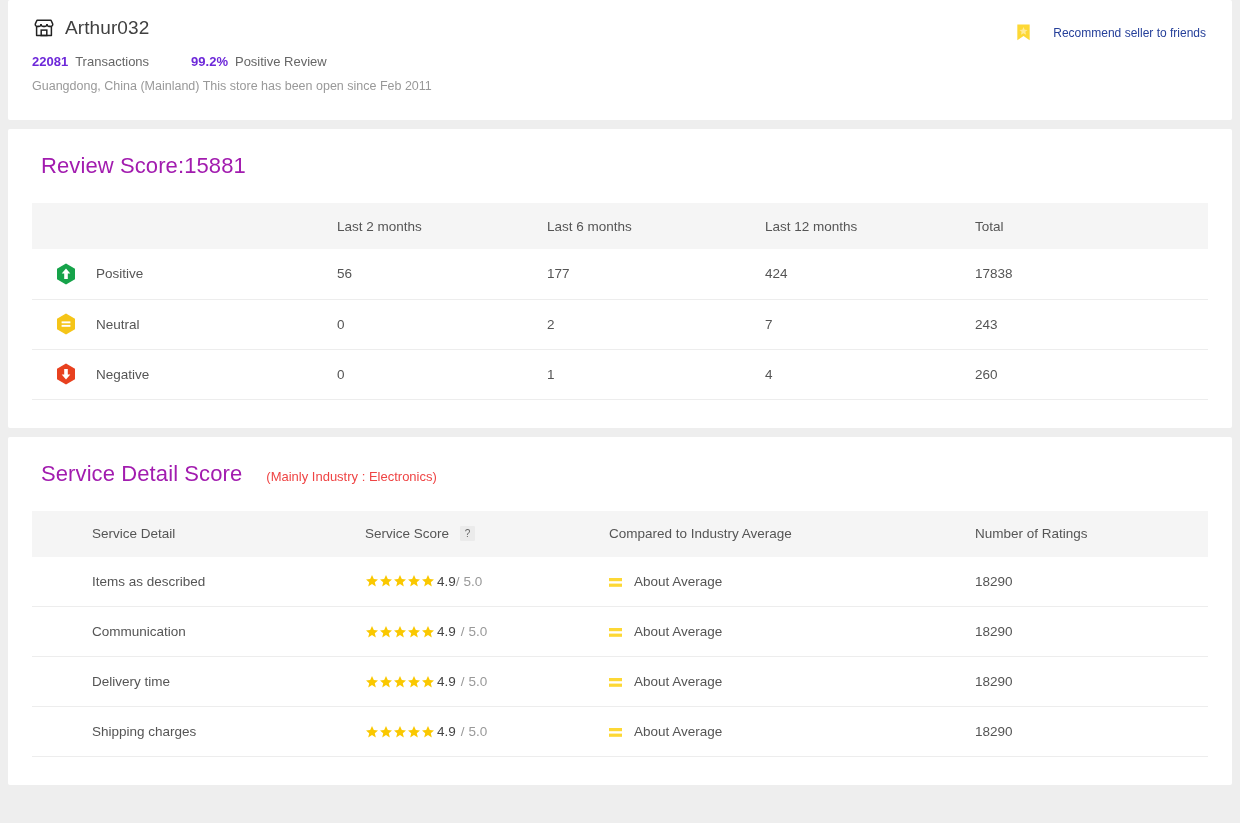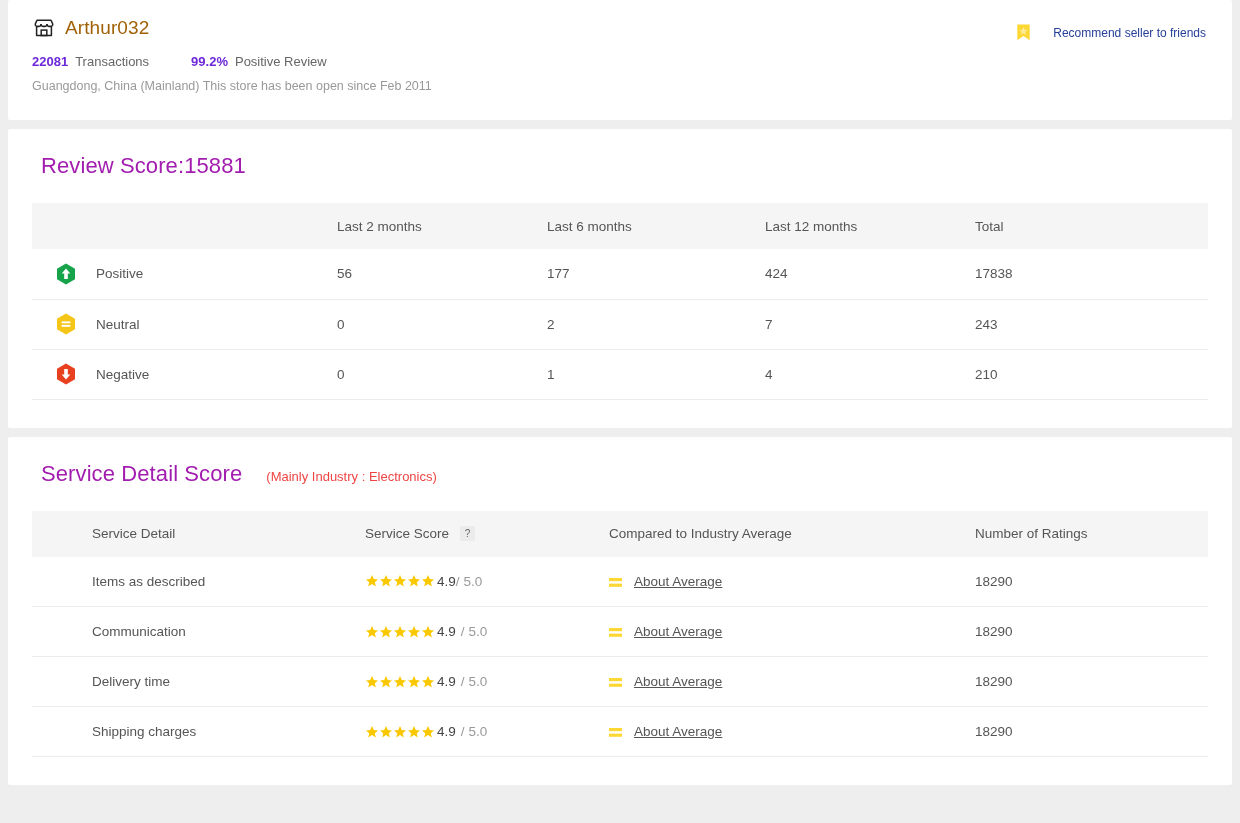--- a/index.html
+++ b/index.html
@@ -16,21 +16,21 @@
     background: #ffffff;
     margin: 0 8px 9px 8px;
     border-radius: 2px;
   }
 
   
   .seller-panel { padding: 16px 24px 22px 24px; position: relative; height: 120px; }
   .seller-name-row { display: flex; align-items: center; gap: 9px; }
   .store-icon { width: 24px; height: 24px; display: block; flex: none; }
   .seller-name {
-    font-size: 19px; color: #a16207; font-weight: 400;
+    font-size: 19px; color: #404040; font-weight: 400;
     letter-spacing: .1px; line-height: 24px;
   }
   .stats-row {
     margin-top: 14px; display: flex; align-items: baseline;
     font-size: 13px; color: #666666;
   }
   .stat-value { font-weight: bold; color: #6d28d9; font-size: 13px; }
   .stat-label { color: #666666; margin-left: 7px; font-size: 13px; }
   .stat-gap { width: 42px; display: inline-block; }
   .location-line {
@@ -93,21 +93,21 @@
 
   .score-cell { display: flex; align-items: center; }
   .stars { display: inline-flex; align-items: center; }
   .stars svg { width: 14px; height: 14px; display: block; }
   .score-val { font-size: 13.5px; color: #444444; margin-left: 2px; }
   .score-max { font-size: 13.5px; color: #999999; }
   .score-sep { font-size: 13.5px; color: #999999; }
 
   .compare-cell { display: flex; align-items: center; gap: 12px; }
   .eq-icon { width: 13px; height: 11px; display: block; flex: none; }
-  .compare-label { font-size: 13.5px; color: #555555; text-decoration: underline; }
+  .compare-label { font-size: 13.5px; color: #555555; }
 </style>
 </head>
 <body>
 
 <div class="page">
 
   <div class="panel seller-panel">
     <div class="seller-name-row">
       <span class="store-icon">
         <svg viewBox="0 0 24 24" width="24" height="24" fill="none" stroke="#222" stroke-width="1.5">
@@ -202,21 +202,21 @@
                   <path d="M10 0.6 L19 5.7 V16.3 L10 21.4 L1 16.3 V5.7 Z" fill="#e8411f"></path>
                   <path d="M10 16.4 L5.7 11.6 H8.2 V5.9 H11.8 V11.6 H14.3 Z" fill="#ffffff"></path>
                 </svg>
               </span>
               <span class="rating-label">Negative</span>
             </div>
           </td>
           <td class="num">0</td>
           <td class="num">1</td>
           <td class="num">4</td>
-          <td class="num">210</td>
+          <td class="num">260</td>
         </tr>
       </tbody>
     </table>
   </div>
 
   <div class="panel section-panel">
     <div class="section-title-row">
       <span class="section-title">Service Detail Score</span>
       <span class="section-subtitle">(Mainly Industry : Electronics)</span>
     </div>

